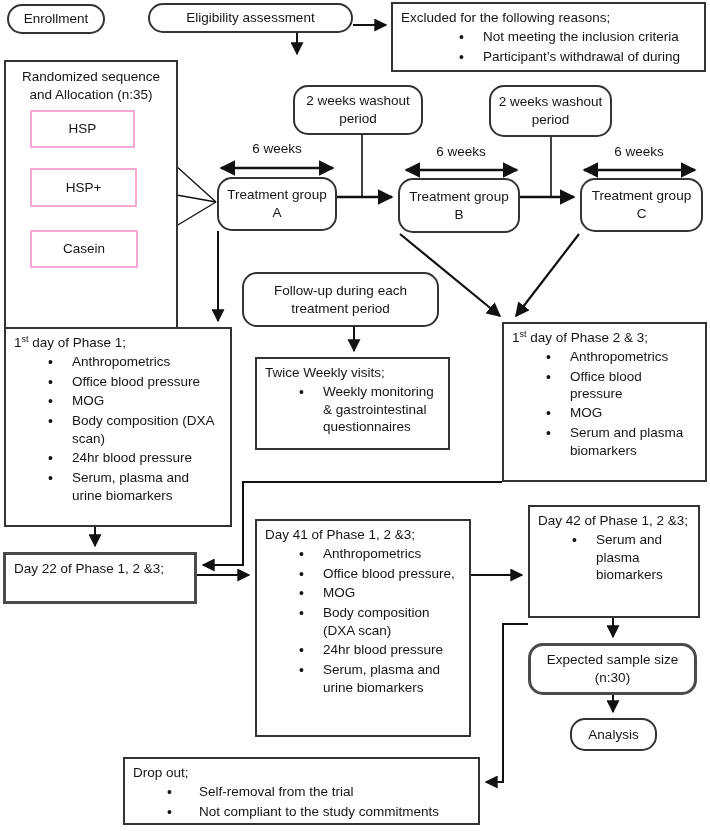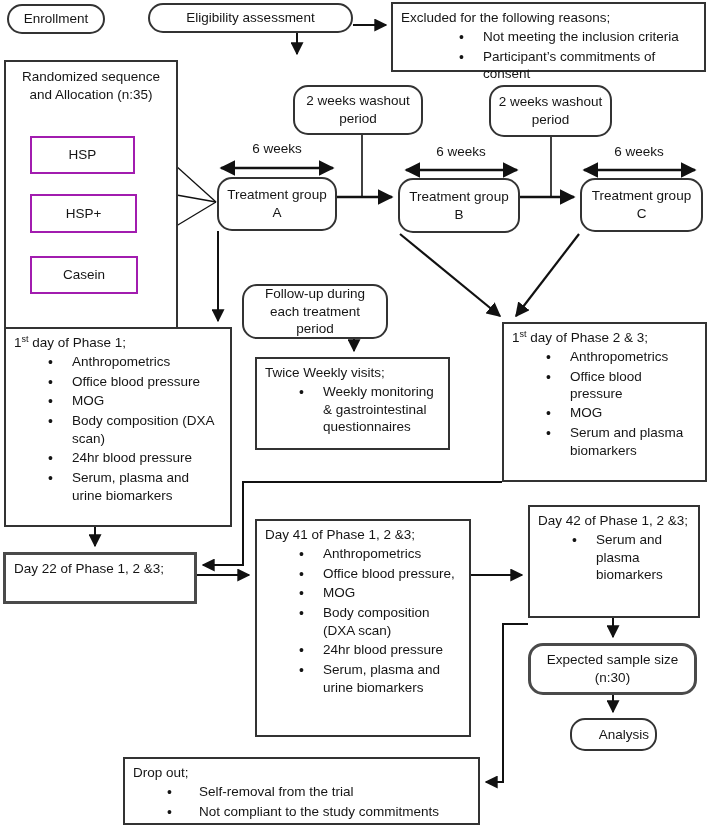--- a/index.html
+++ b/index.html
@@ -18,22 +18,22 @@
   .pad{padding:5px 8px 4px 8px;}
   .title{display:block;}
   .li{display:flex;align-items:flex-start;margin-top:1px;}
   .dot{flex:0 0 24px;margin-left:34px;}
   .dot::before{content:"•";font-size:14px;}
   .txt{flex:1 1 auto;padding-right:2px;}
   .ex .dot{margin-left:58px;flex-basis:24px;}
   .do .dot{margin-left:34px;flex-basis:32px;}
   .weeks{position:absolute;width:110px;text-align:center;z-index:1;}
   sup{font-size:9px;line-height:0;}
-  .inner{position:absolute;border:2px solid #a21caf;background:#fff;box-sizing:border-box;
-         display:flex;align-items:center;justify-content:center;margin-top:26px;}
+  .inner{position:absolute;border:2px solid #f9a8d4;background:#fff;box-sizing:border-box;
+         display:flex;align-items:center;justify-content:center;}
 </style>
 </head>
 <body>
 
 <svg id="connectors" viewBox="0 0 710 831" xmlns="http://www.w3.org/2000/svg">
   <defs>
     <marker id="ah" viewBox="0 0 10 10" refX="9" refY="5" markerWidth="6.5" markerHeight="6.5" orient="auto-start-reverse">
       <path d="M0,0 L10,5 L0,10 z" fill="#111"></path>
     </marker>
   </defs>
@@ -73,21 +73,21 @@
 </div>
 
 <div class="box pad ex" style="left:391px;top:2px;width:315px;height:70px;">
   <span class="title">Excluded for the following reasons;</span>
   <div class="li">
     <span class="dot"></span>
     <span class="txt">Not meeting the inclusion criteria</span>
   </div>
   <div class="li">
     <span class="dot"></span>
-    <span class="txt">Participant’s commitments of consent</span>
+    <span class="txt">Participant’s withdrawal of during</span>
   </div>
 </div>
 
 <div class="box" style="left:4px;top:60px;width:174px;height:288px;text-align:center;padding-top:6px;">
   <span class="title" style="display:block;padding:0 6px;">Randomized sequence and Allocation (n:35)</span>
   <div class="inner" style="left:24px;top:48px;width:105px;height:38px;">
     <span>HSP</span>
   </div>
   <div class="inner" style="left:24px;top:106px;width:107px;height:39px;">
     <span>HSP+</span>
@@ -111,21 +111,21 @@
 <div class="box center" style="left:217px;top:177px;width:120px;height:54px;">
   <span>Treatment group A</span>
 </div>
 <div class="box center" style="left:398px;top:178px;width:122px;height:55px;">
   <span>Treatment group B</span>
 </div>
 <div class="box center" style="left:580px;top:178px;width:123px;height:54px;">
   <span>Treatment group C</span>
 </div>
 
-<div class="box center" style="left:242px;top:284px;width:146px;height:55px;">
+<div class="box center" style="left:242px;top:272px;width:197px;height:55px;">
   <span>Follow-up during each treatment period</span>
 </div>
 
 <div class="box pad" style="left:255px;top:357px;width:195px;height:93px;">
   <span class="title">Twice Weekly visits;</span>
   <div class="li">
     <span class="dot"></span>
     <span class="txt">Weekly monitoring &amp; gastrointestinal questionnaires</span>
   </div>
 </div>
@@ -214,21 +214,21 @@
   <span class="title">Day 42 of Phase 1, 2 &amp;3;</span>
   <div class="li">
       <span class="dot"></span>
       <span class="txt">Serum and plasma biomarkers</span>
     </div>
 </div>
 
 <div class="box center heavy" style="left:528px;top:643px;width:169px;height:52px;">
   <span>Expected sample size (n:30)</span>
 </div>
-<div class="box center" style="left:570px;top:718px;width:87px;height:33px;justify-content:flex-end;">
+<div class="box center" style="left:570px;top:718px;width:87px;height:33px;">
   <span>Analysis</span>
 </div>
 
 <div class="box pad do" style="left:123px;top:757px;width:357px;height:68px;">
   <span class="title">Drop out;</span>
   <div class="li">
       <span class="dot"></span>
       <span class="txt">Self-removal from the trial</span>
     </div>
   <div class="li">

